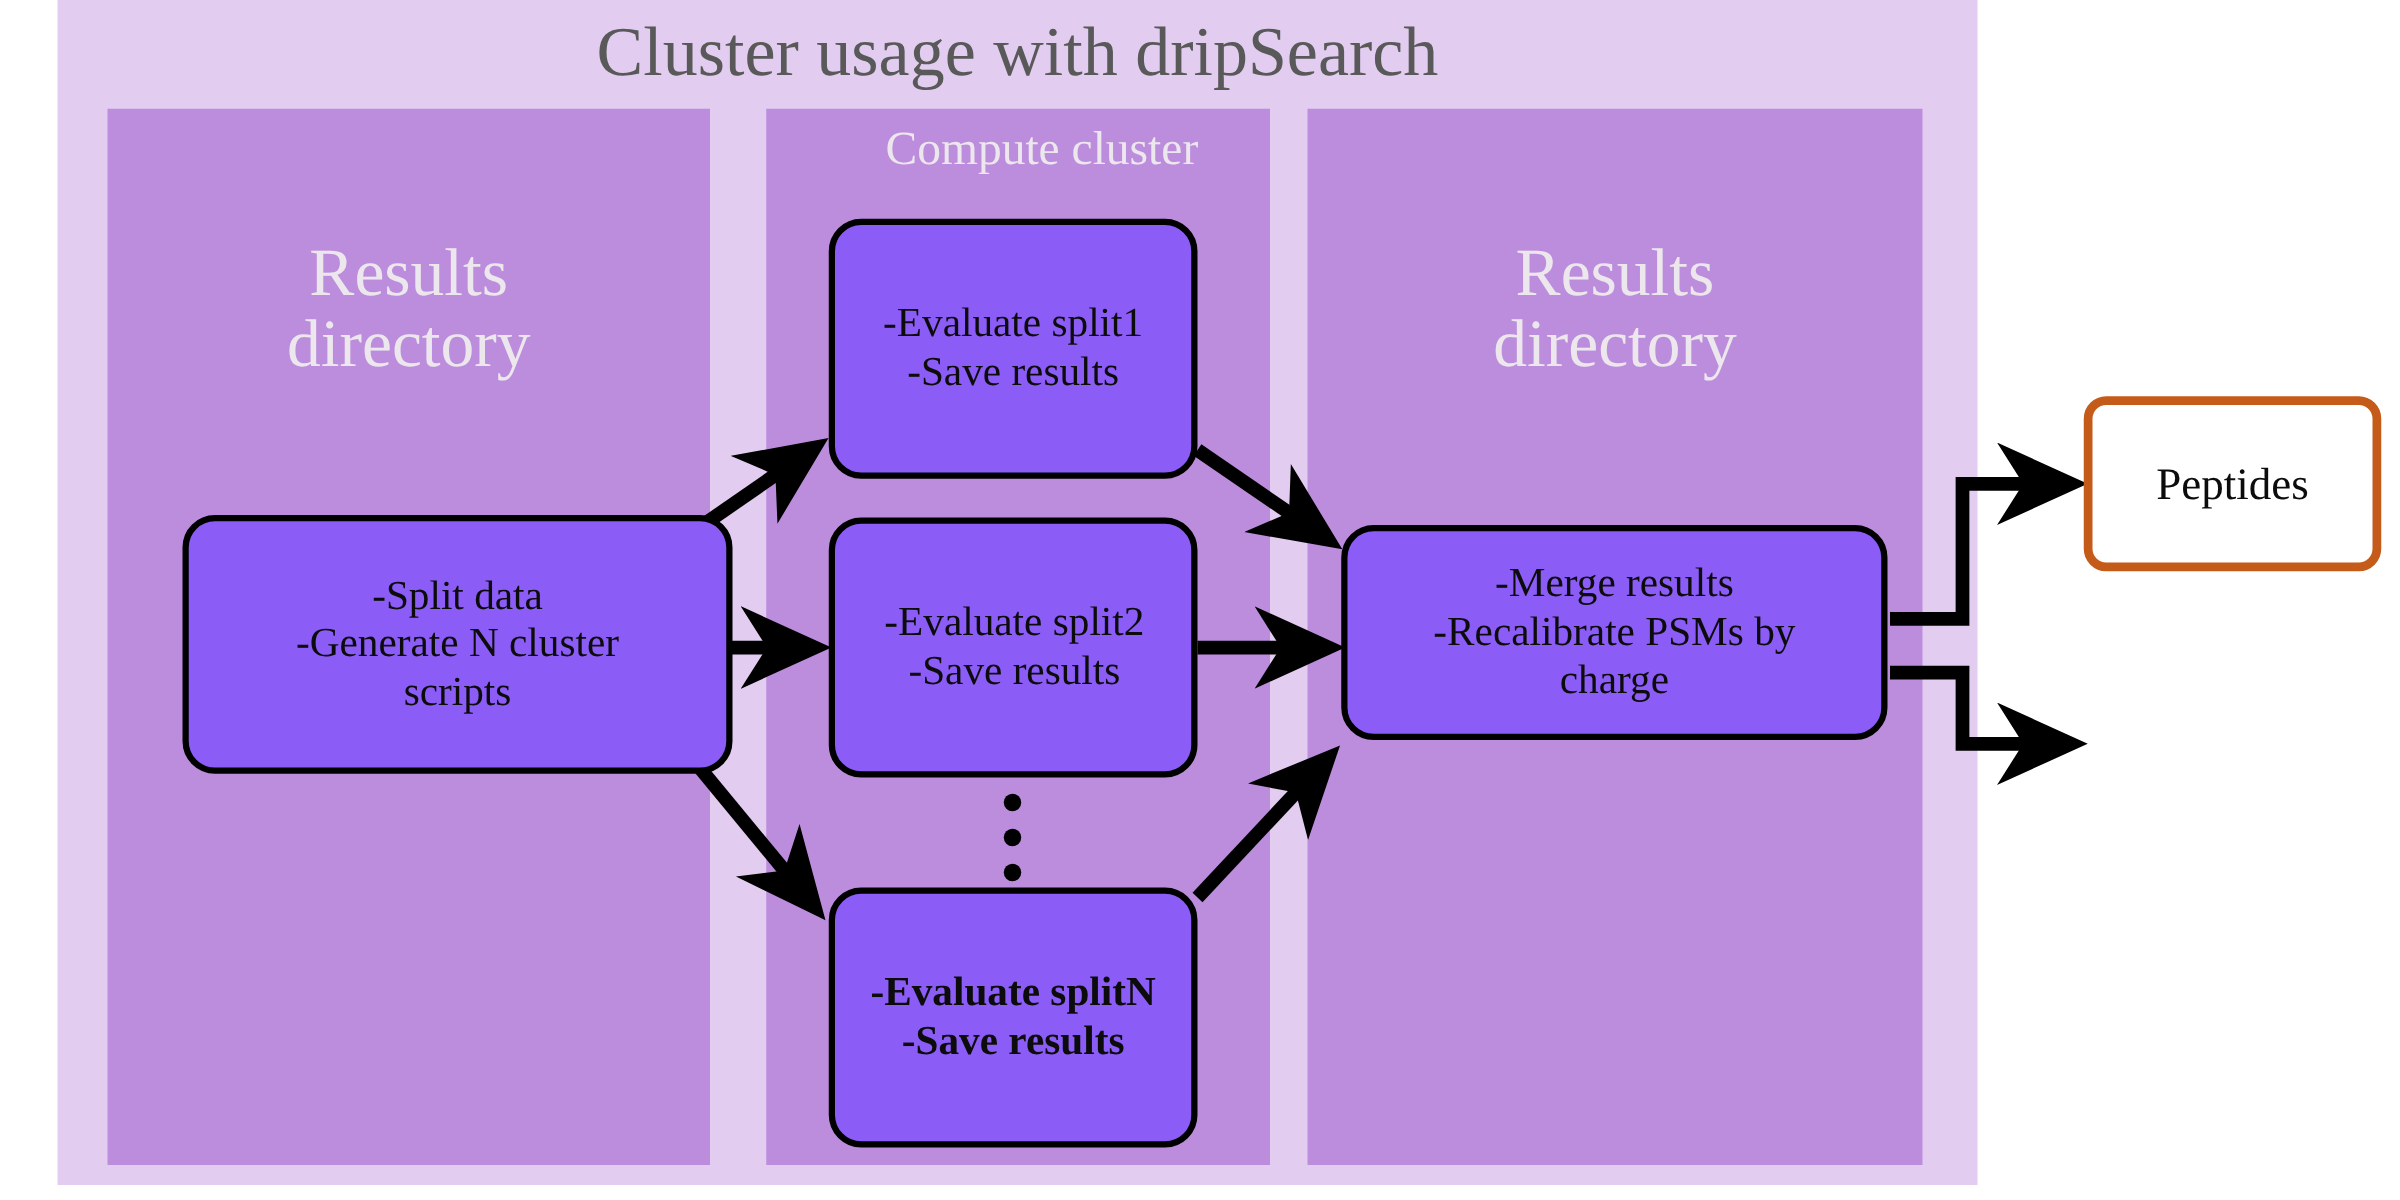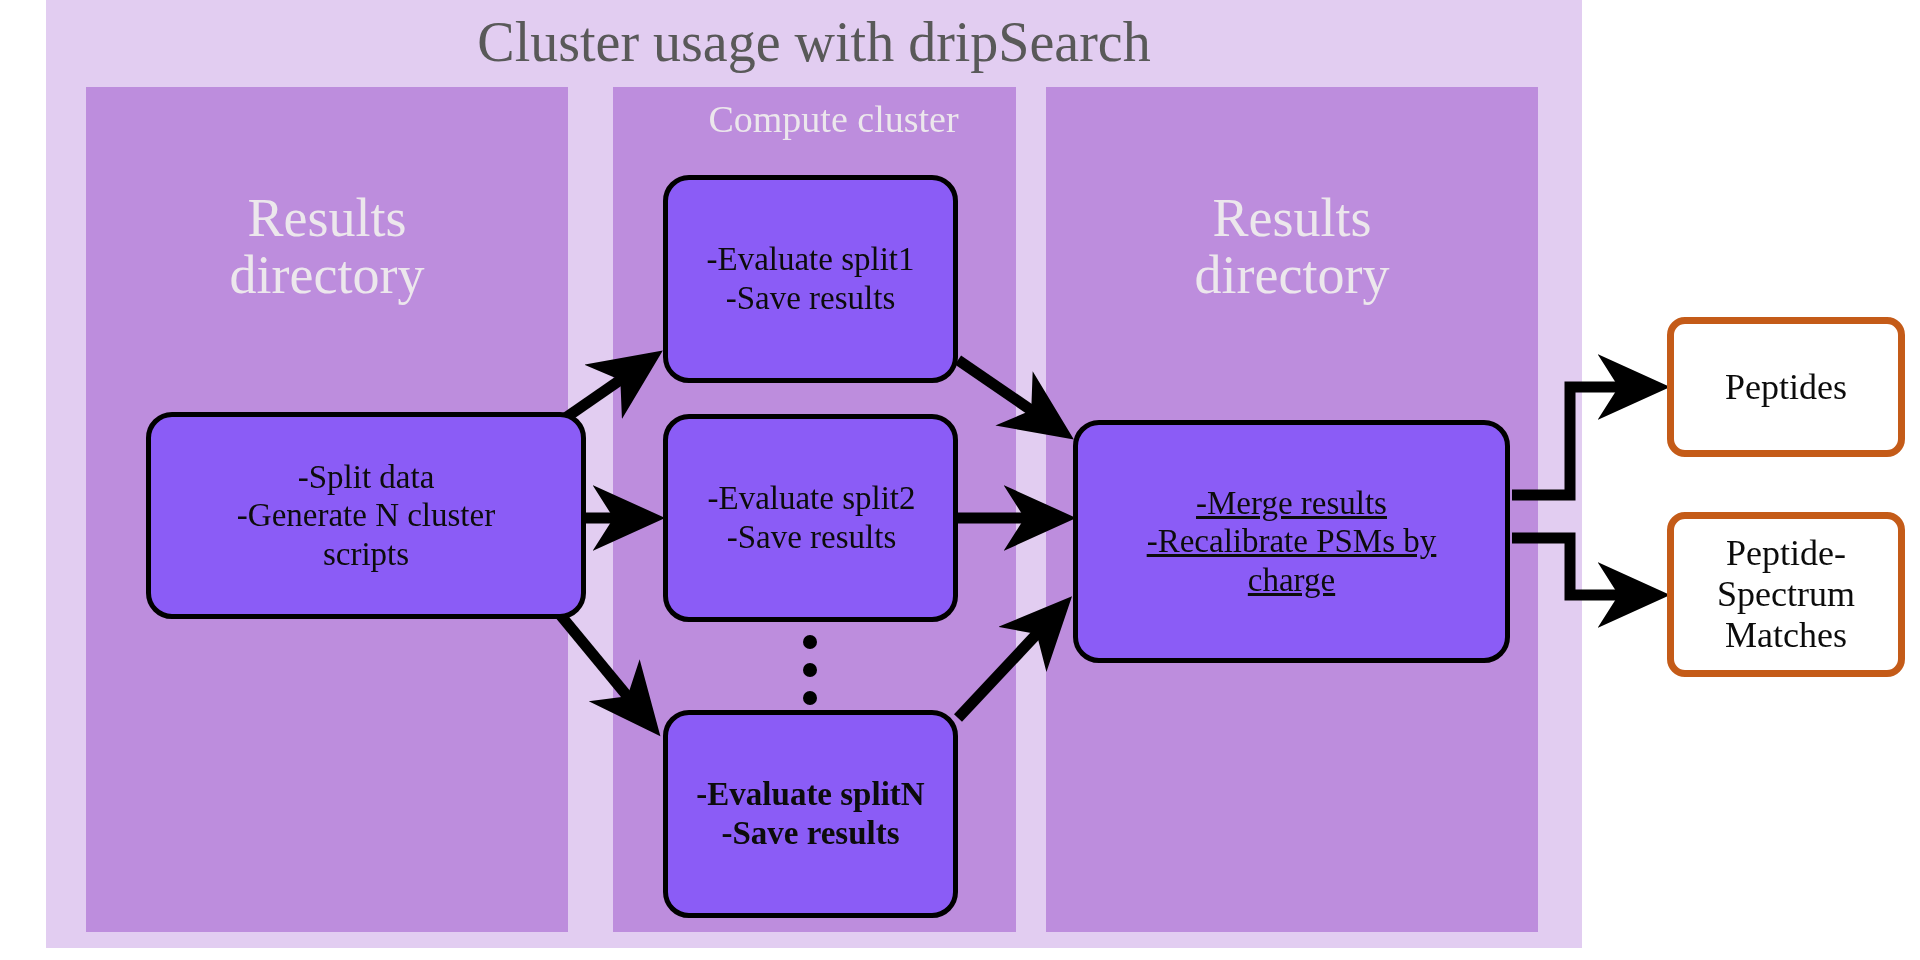--- a/index.html
+++ b/index.html
@@ -79,21 +79,21 @@
     color: #0c0c0c;
     line-height: 1.17;
     white-space: pre-line;
     box-sizing: border-box;
     padding: 4px 10px;
   }
   #box-split     { left: 105px;  top: 412px; width: 440px; height: 207px; margin-left: 41px; }
   #box-eval1     { left: 663px;  top: 175px; width: 295px; height: 208px; }
   #box-eval2     { left: 663px;  top: 414px; width: 295px; height: 208px; padding-left: 12px; }
   #box-evalN     { left: 663px;  top: 710px; width: 295px; height: 208px; font-weight: bold; }
-  #box-merge     { left: 1073px; top: 420px; width: 437px; height: 243px; text-decoration: underline; }
+  #box-merge     { left: 1073px; top: 420px; width: 437px; height: 172px; }
 
   .obox {
     position: absolute;
     background: #ffffff;
     border: 7px solid #c45b18;
     border-radius: 18px;
     display: flex;
     align-items: center;
     justify-content: center;
     text-align: center;
@@ -176,23 +176,20 @@
 -Save results</div>
   <div class="pbox" id="box-eval2">-Evaluate split2
 -Save results</div>
   <div class="pbox" id="box-evalN">-Evaluate splitN
 -Save results</div>
   <div class="pbox" id="box-merge">-Merge results
 -Recalibrate PSMs by
 charge</div>
 
   <div class="obox" id="box-peptides">Peptides</div>
-  <div class="obox" id="box-psm">Peptide-
-Spectrum
-Matches</div>
 
   <div id="dots">
     <span></span>
     <span></span>
     <span></span>
   </div>
 
 </div>
 
 </body></html>

